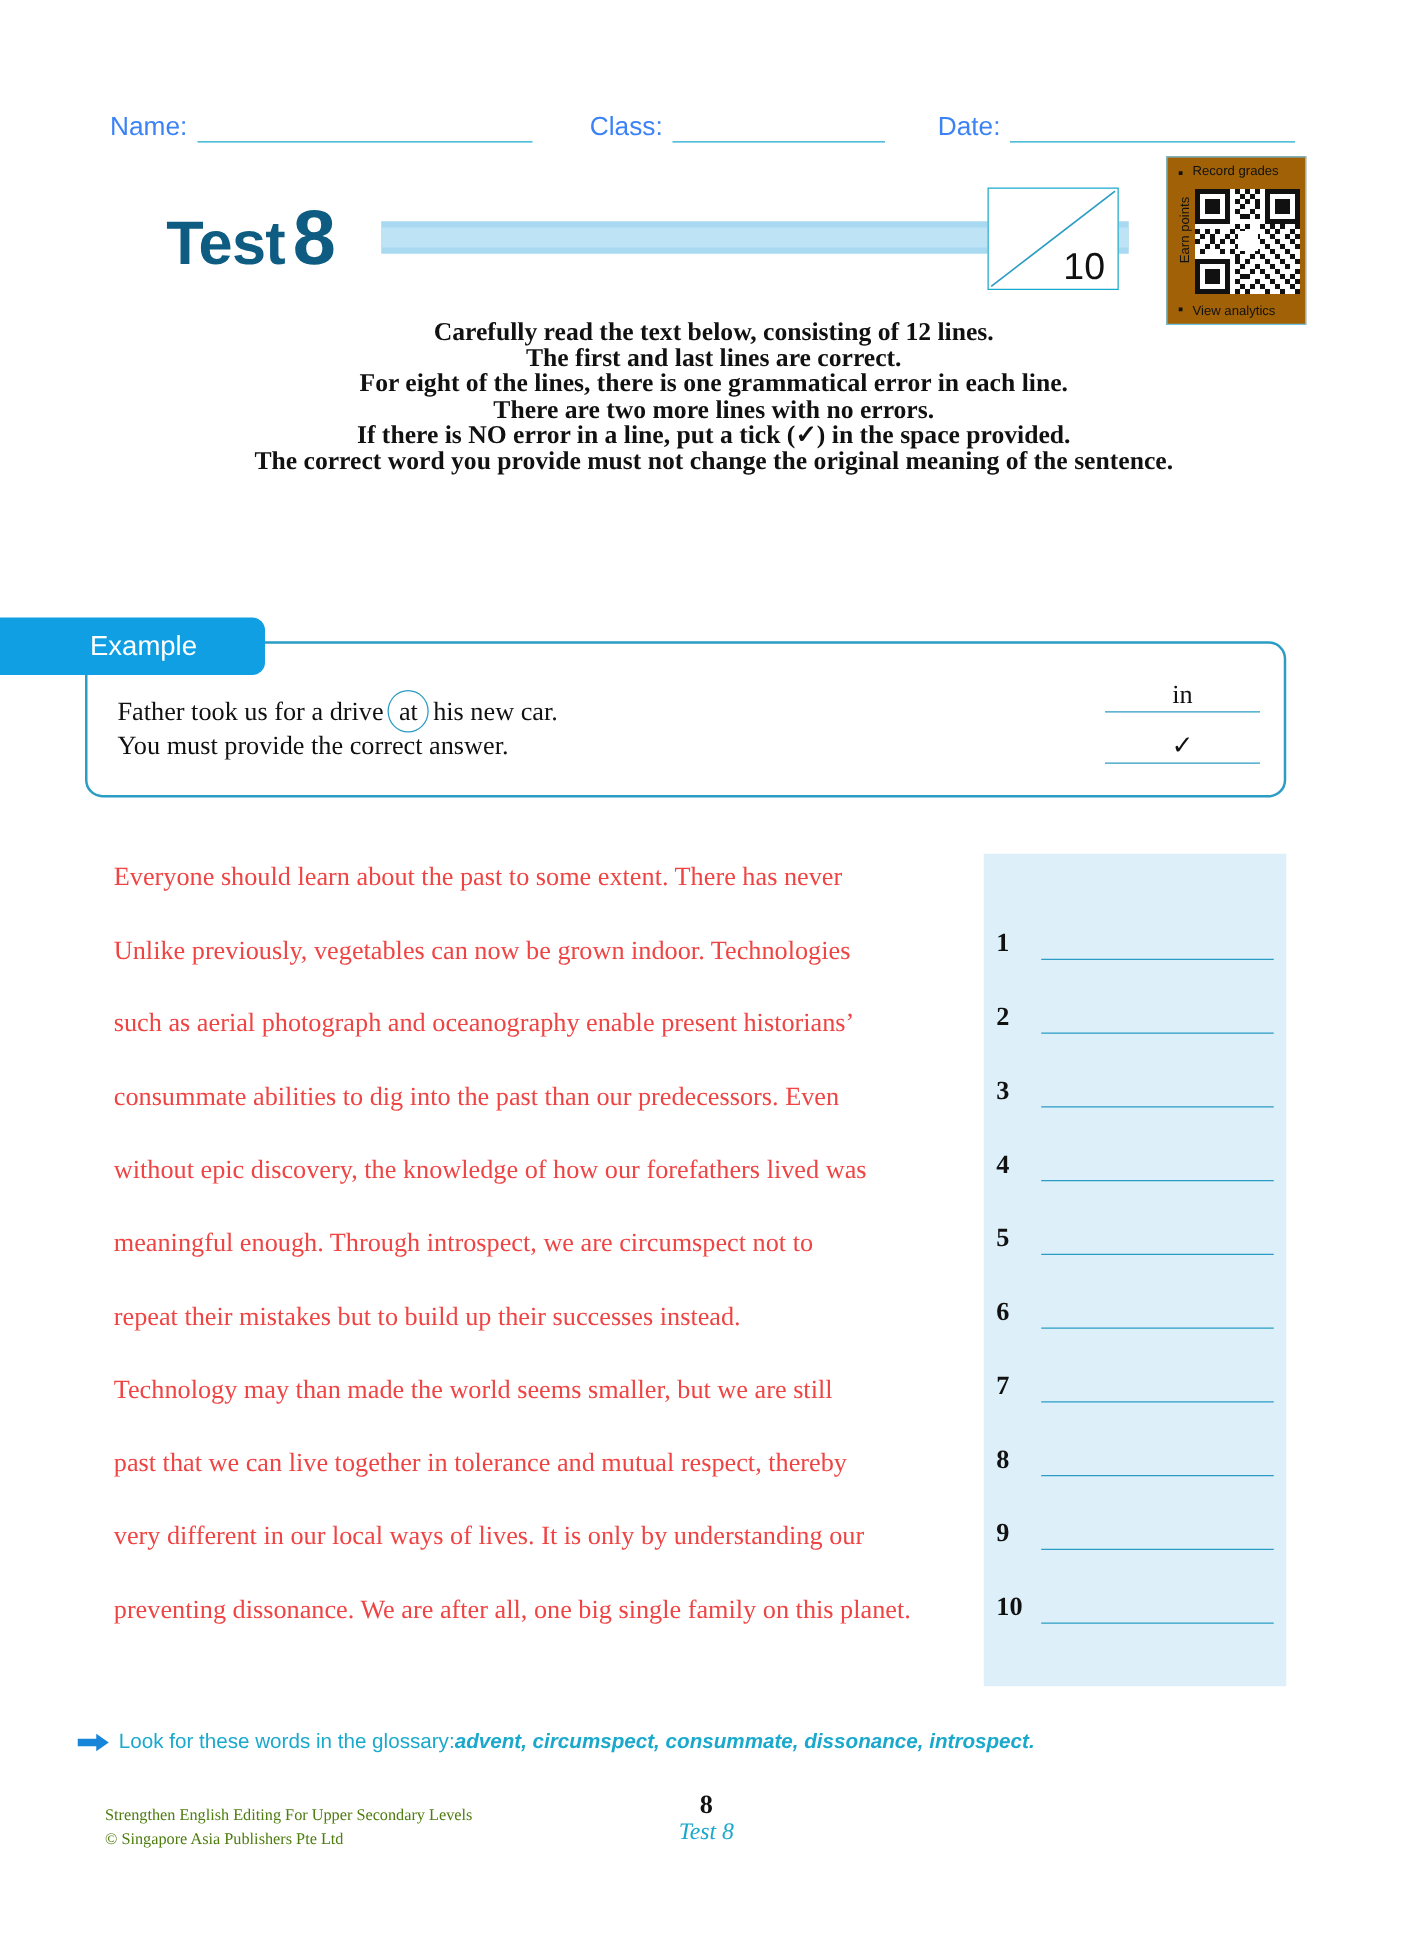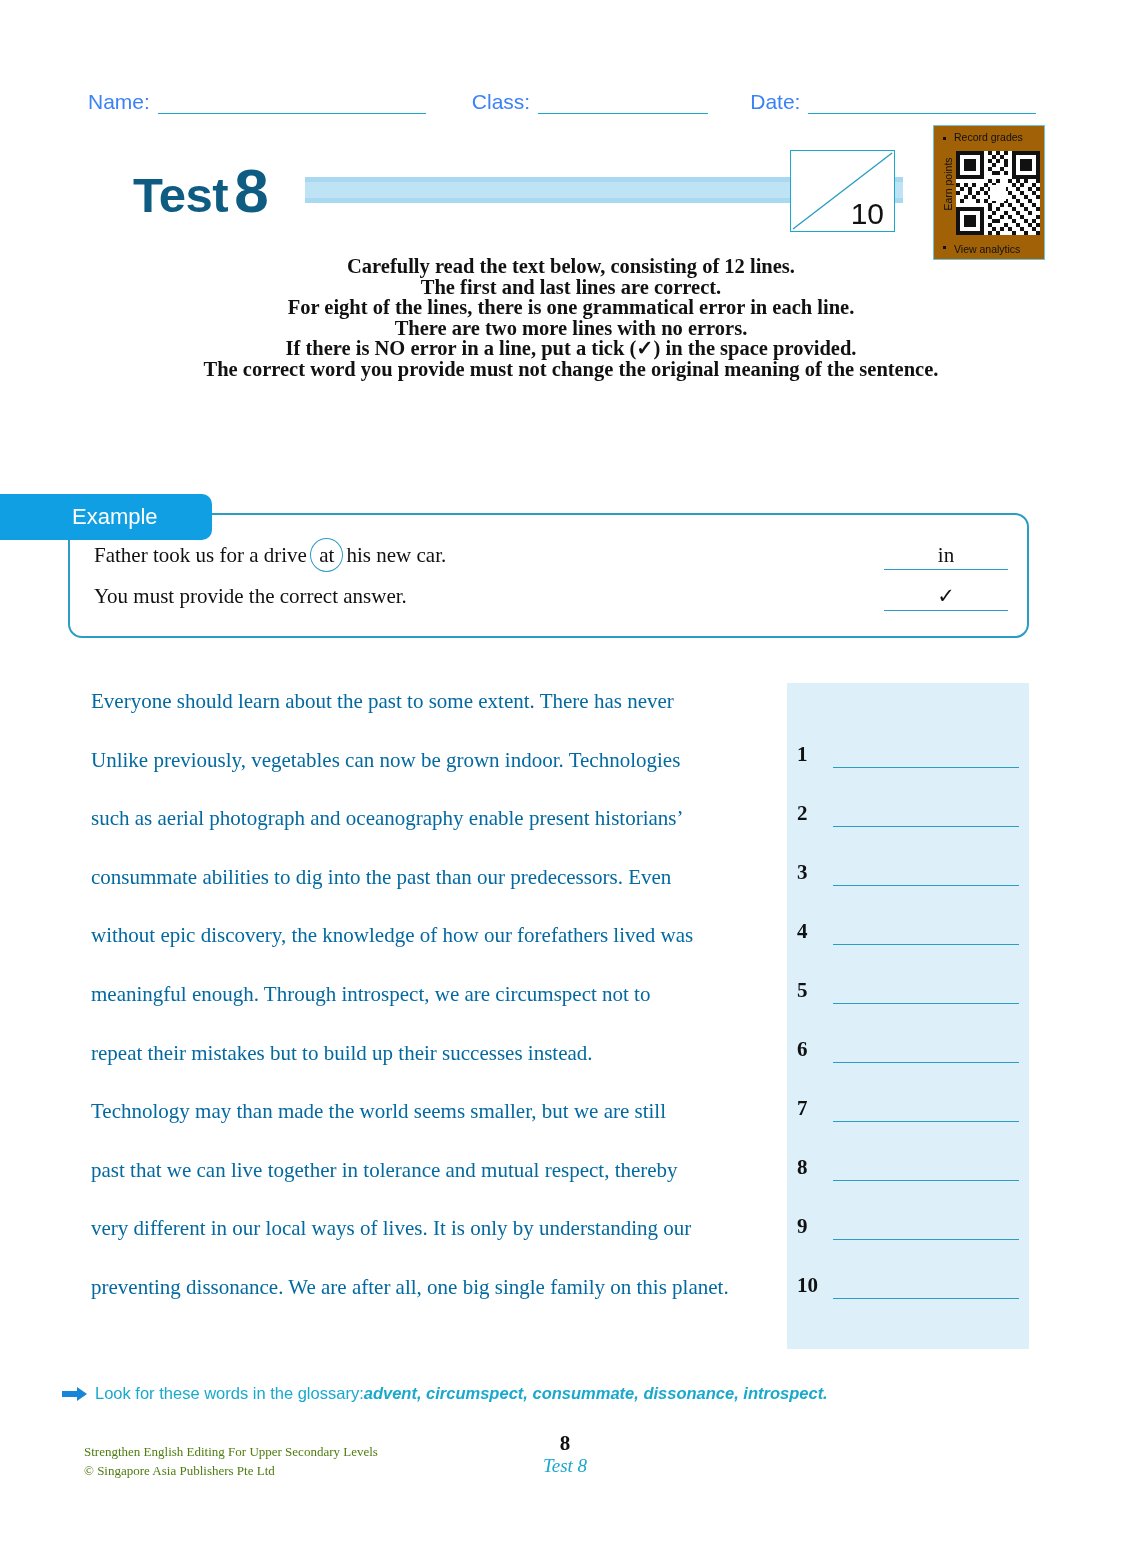--- a/index.html
+++ b/index.html
@@ -207,21 +207,21 @@
     background: #fff;
     z-index: 1;
   }
   .ex-line {
     position: absolute;
     left: 24px;
     font-size: 21px;
     color: #111;
     white-space: nowrap;
   }
-  .ex-l1 { top: 28px; }
+  .ex-l1 { top: 42px; }
   .ex-l2 { top: 69px; }
   .circled {
     position: relative;
     display: inline-block;
     padding: 0 7px;
   }
   .circled::before {
     content: "";
     position: absolute;
     left: -2px;
@@ -245,21 +245,21 @@
 
   
   .passage {
     position: absolute;
     left: 91px;
     top: 672px;
     width: 680px;
   }
   .passage .pl {
     font-size: 21px;
-    color: #0369a1;
+    color: #ef4444;
     line-height: 58.6px;
     white-space: nowrap;
   }
 
   
   .ans-panel {
     position: absolute;
     left: 787px;
     top: 683px;
     width: 242px;

